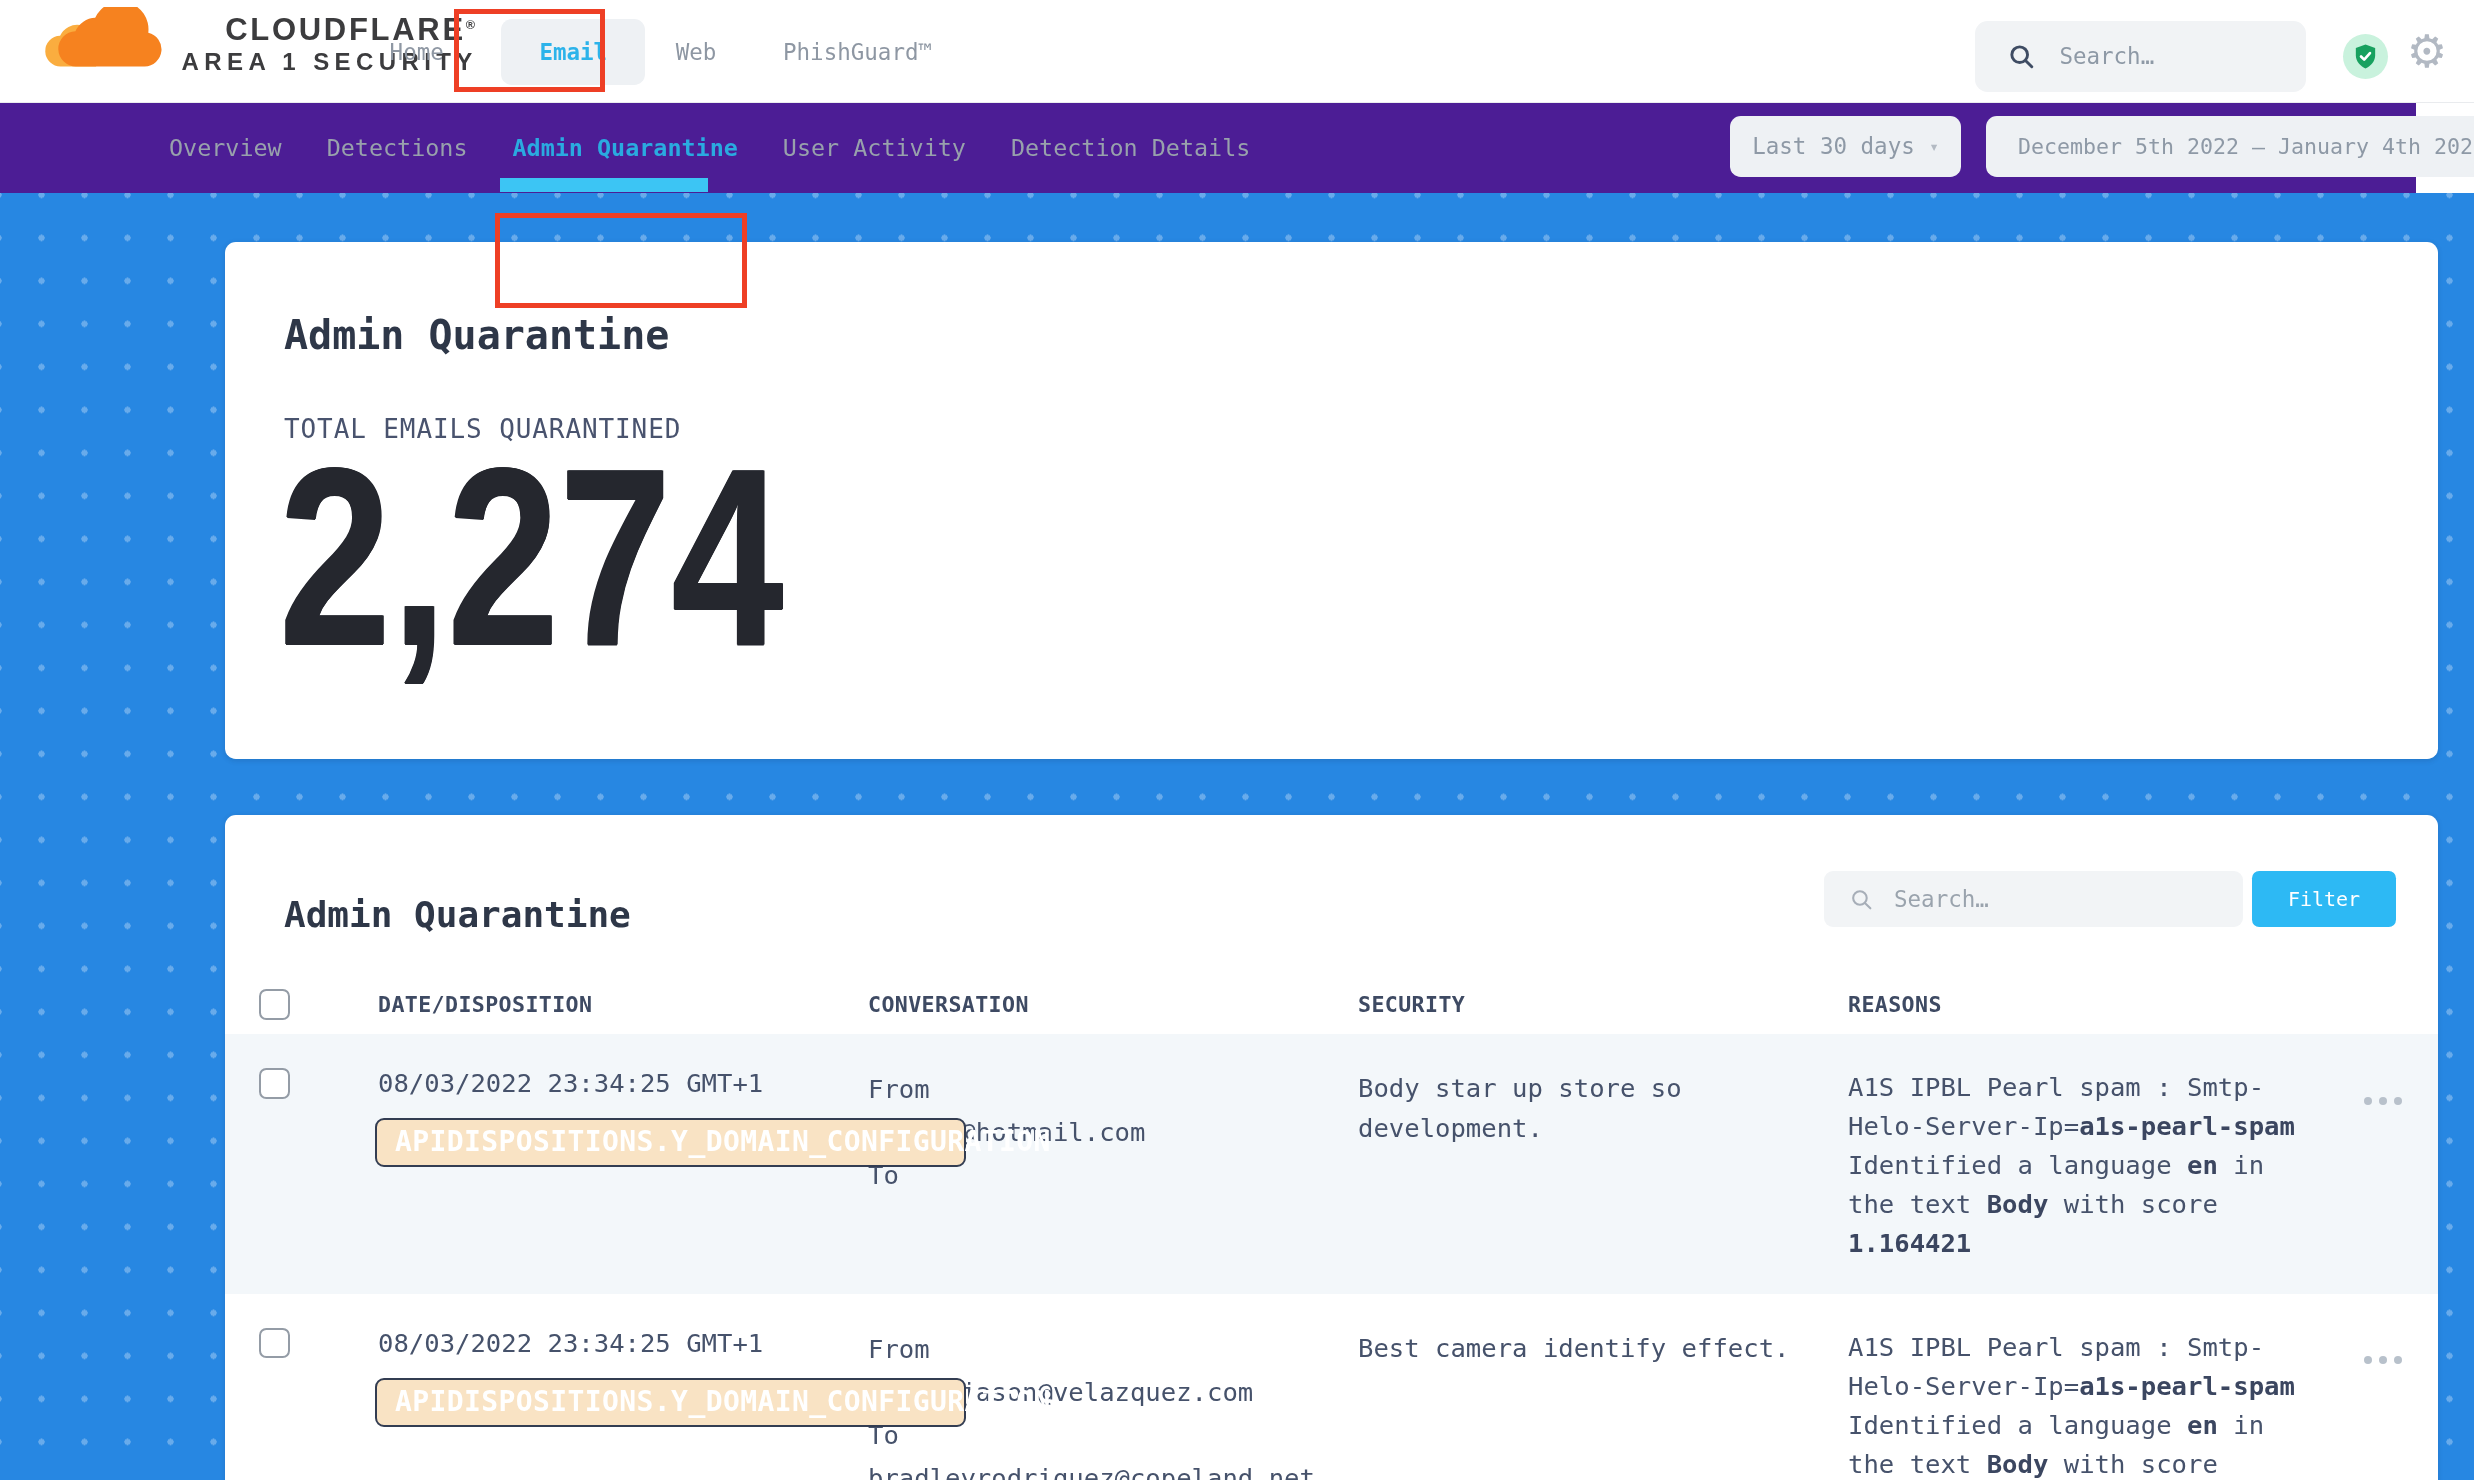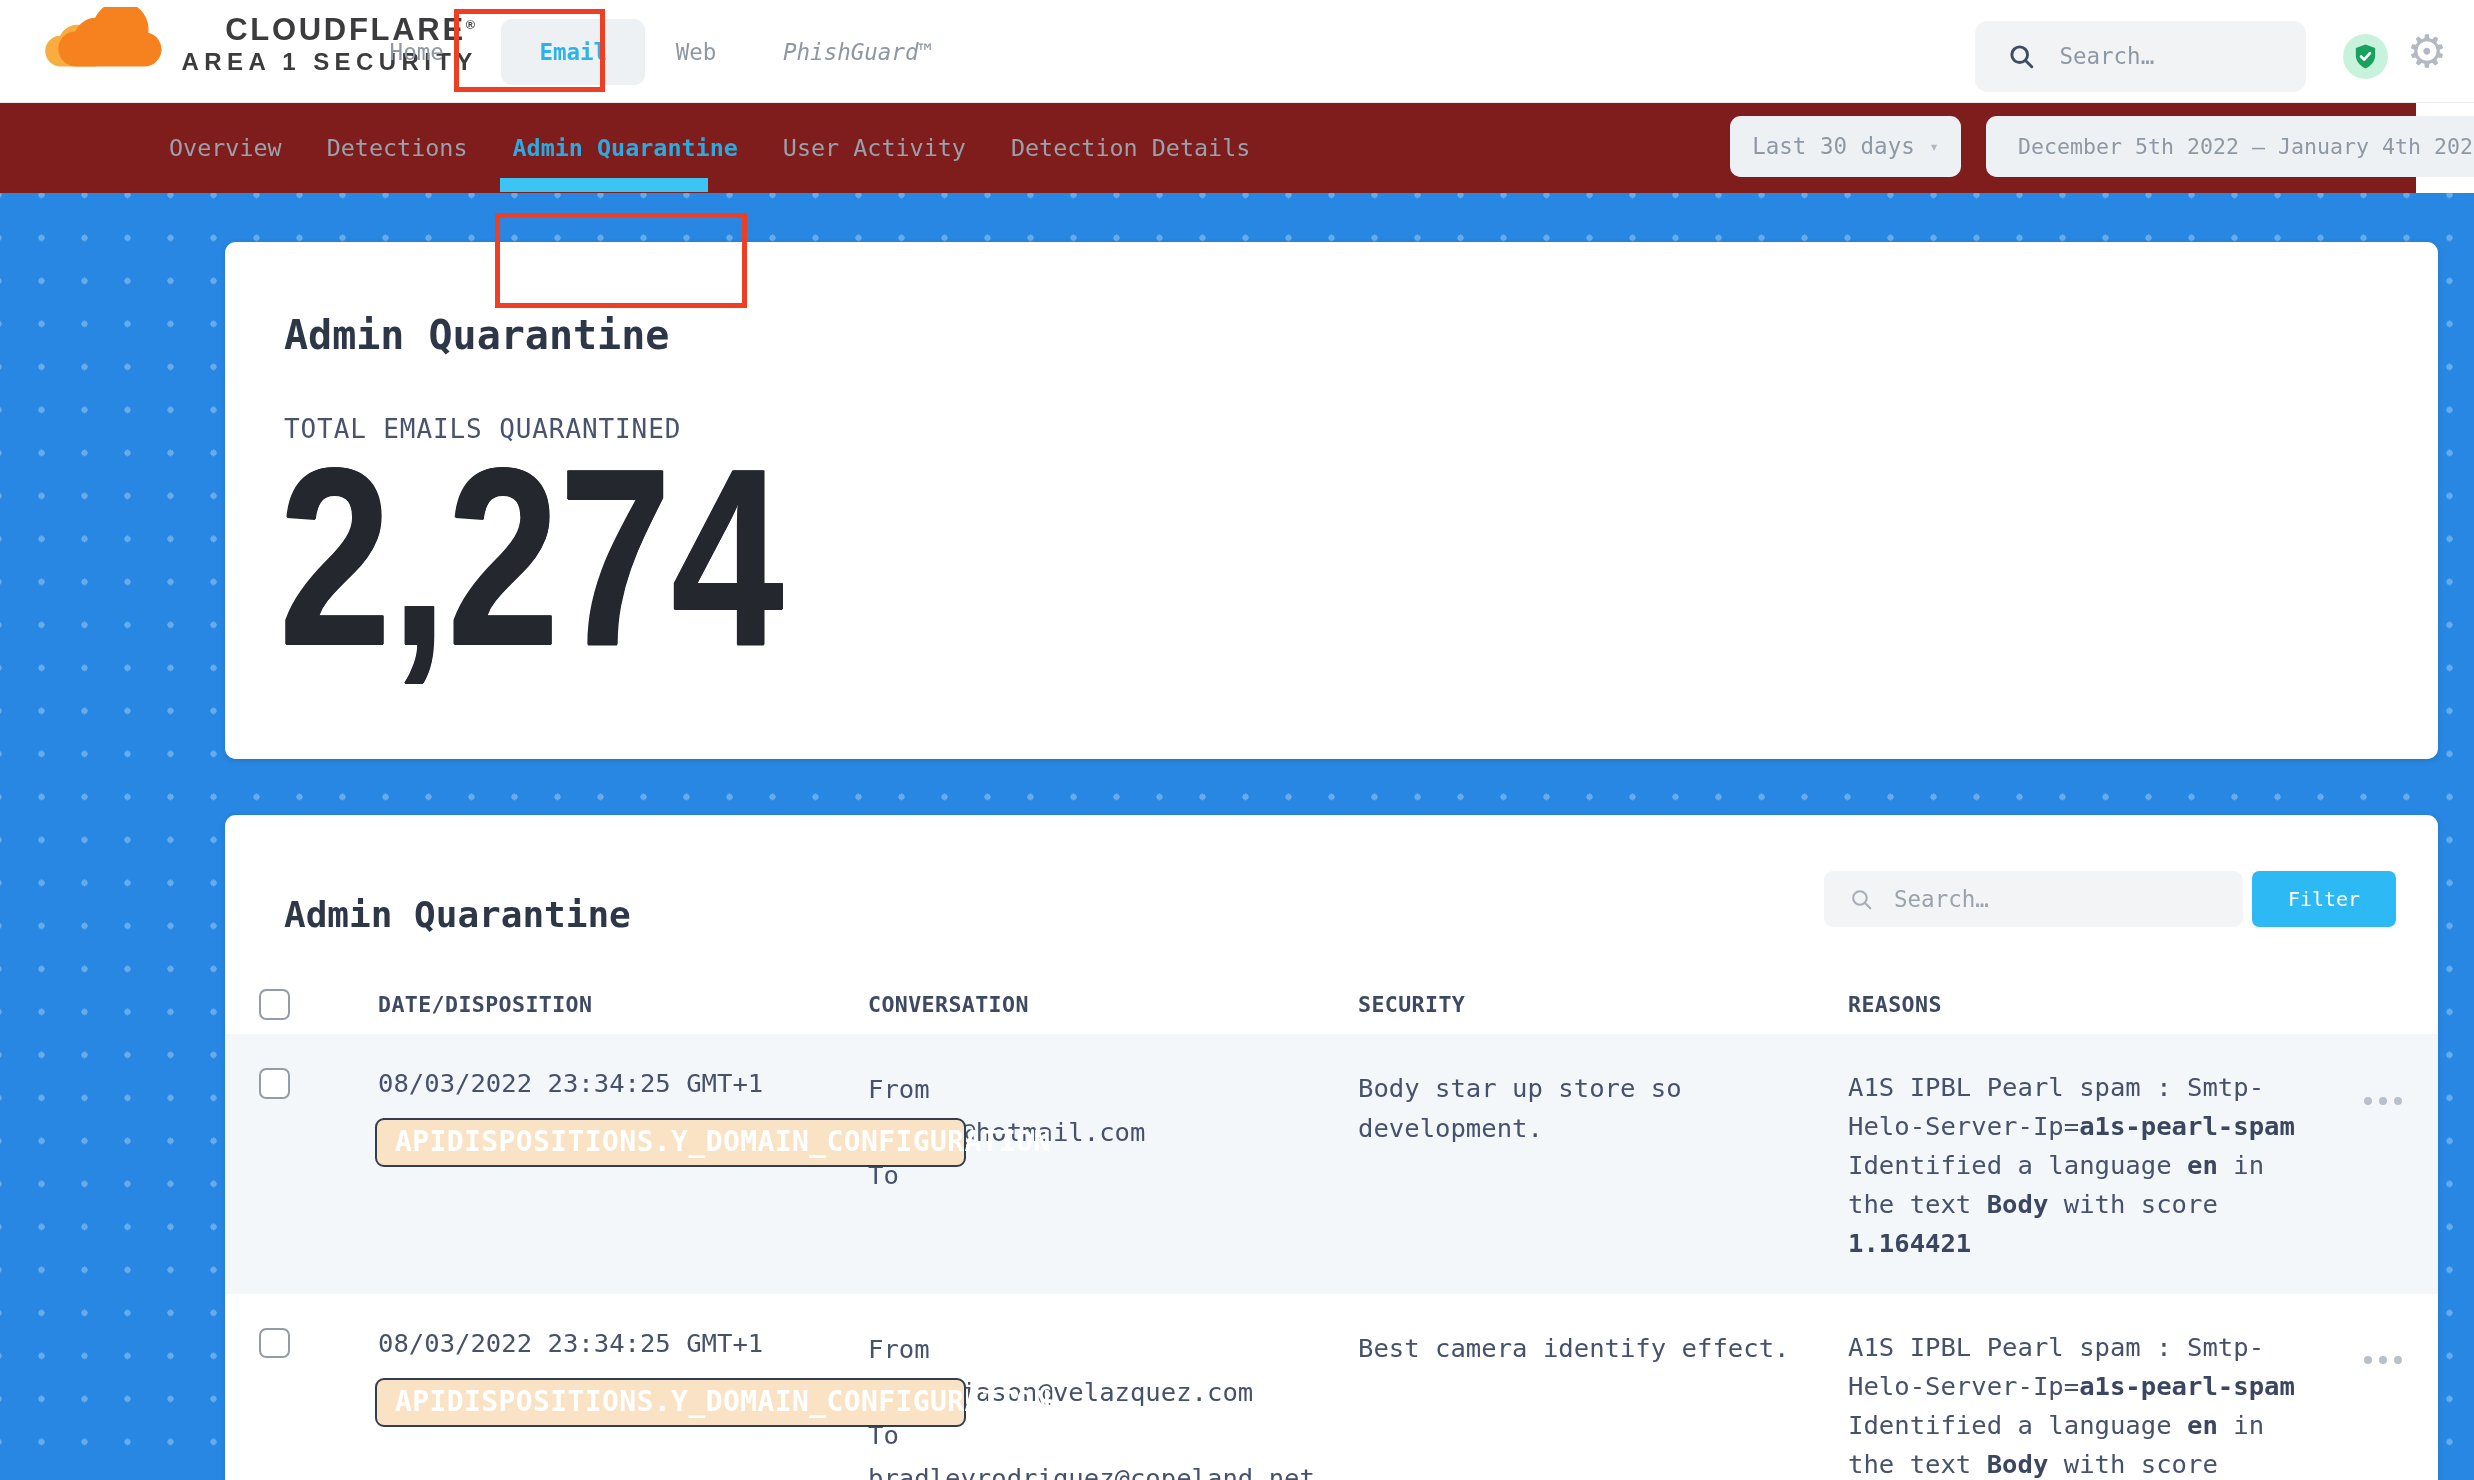--- a/index.html
+++ b/index.html
@@ -9,31 +9,31 @@
   
   .topnav{position:relative;width:2475px;height:103px;background:#ffffff;border-bottom:0.9px solid #e9ebee;z-index:5;}
   .brand{position:absolute;left:34px;top:7.2px;display:flex;align-items:center;gap:12.6px;}
   .brand-text{font-family:"Liberation Sans",sans-serif;color:#3c3c3e;}
   .brand-name{font-size:31px;font-weight:bold;letter-spacing:2.7px;line-height:32px;text-align:right;}
   .brand-name sup{font-size:12.6px;}
   .brand-sub{font-size:24px;font-weight:bold;letter-spacing:5.4px;line-height:30.5px;}
   .nav-items{position:absolute;left:386px;top:0;height:103px;display:flex;align-items:center;}
   .nav-item{font-size:22.5px;color:#8e97a3;padding:0 3.6px;margin-right:29px;cursor:pointer;text-align:center;}
   .nav-pill{background:#eef1f4;border-radius:10.8px;padding:20px 38px;color:#2cb3ea;font-weight:bold;margin:0 27px 0 25px;}
-  .nav-item.pg{margin-left:30.5px;font-style:italic;}
+  .nav-item.pg{margin-left:30.5px;}
   .top-search{position:absolute;left:1975px;top:20.7px;width:331px;height:71px;background:#f1f3f5;
     border-radius:12.6px;display:flex;align-items:center;padding-left:32px;gap:23.4px;}
   .top-search .ph{font-size:22.5px;color:#8e99a6;}
   .shield-badge{position:absolute;left:2343px;top:34px;width:45px;height:45px;border-radius:50%;
     background:#c9f2dd;display:flex;align-items:center;justify-content:center;}
   .gear{position:absolute;left:2407px;top:25px;font-family:"DejaVu Sans",sans-serif;
     font-size:45px;color:#b2b9c3;line-height:54px;}
 
   
-  .subnav{position:relative;width:2416px;height:90px;background:#7f1d1d;z-index:4;}
+  .subnav{position:relative;width:2416px;height:90px;background:#4c1d95;z-index:4;}
   .subnav-tabs{position:absolute;left:169px;top:0;height:90px;display:flex;align-items:center;gap:45px;}
   .subtab{font-size:23.4px;color:#98a1ac;cursor:pointer;white-space:nowrap;}
   .subtab.active{color:#2aaae0;font-weight:bold;}
   .tab-underline{position:absolute;left:500px;top:75px;width:208px;height:13.5px;background:#3cc5f4;z-index:6;}
   .range-pill{position:absolute;left:1730px;top:12.6px;width:231px;height:61px;background:#eef1f4;border-radius:10.8px;
     display:flex;align-items:center;justify-content:center;gap:14.4px;font-size:22.5px;color:#8e99a6;cursor:pointer;}
   .range-caret{font-size:16px;color:#b3bac3;}
   .date-pill{position:absolute;left:1986px;top:12.6px;width:575px;height:61px;background:#eef1f4;border-radius:10.8px;
     display:flex;align-items:center;padding-left:32px;font-size:21.6px;color:#8e99a6;white-space:nowrap;overflow:hidden;}
 

